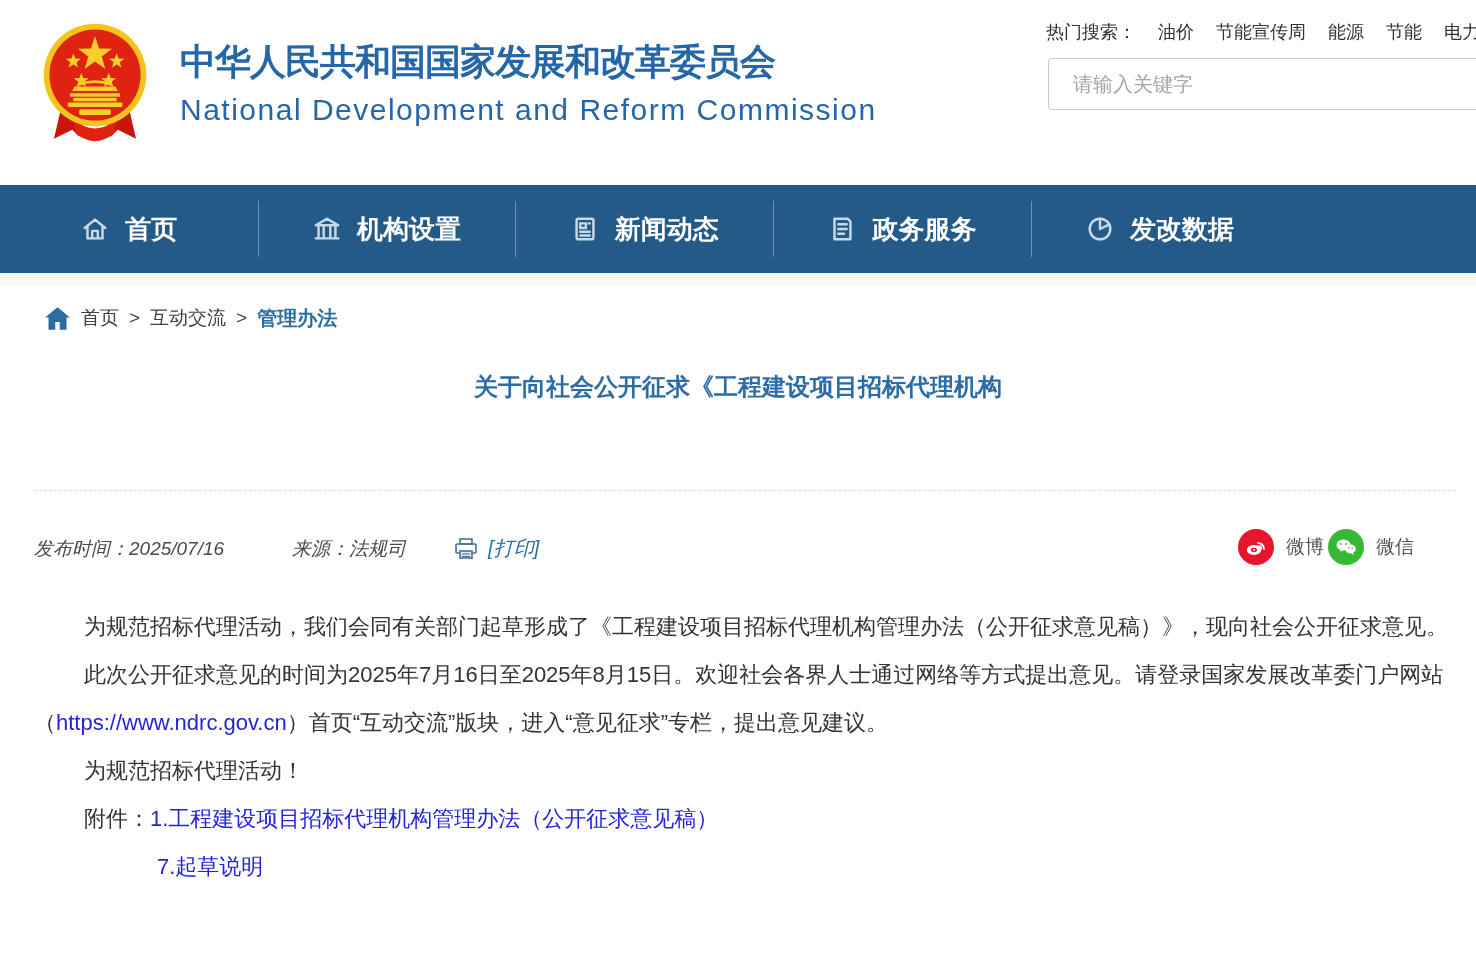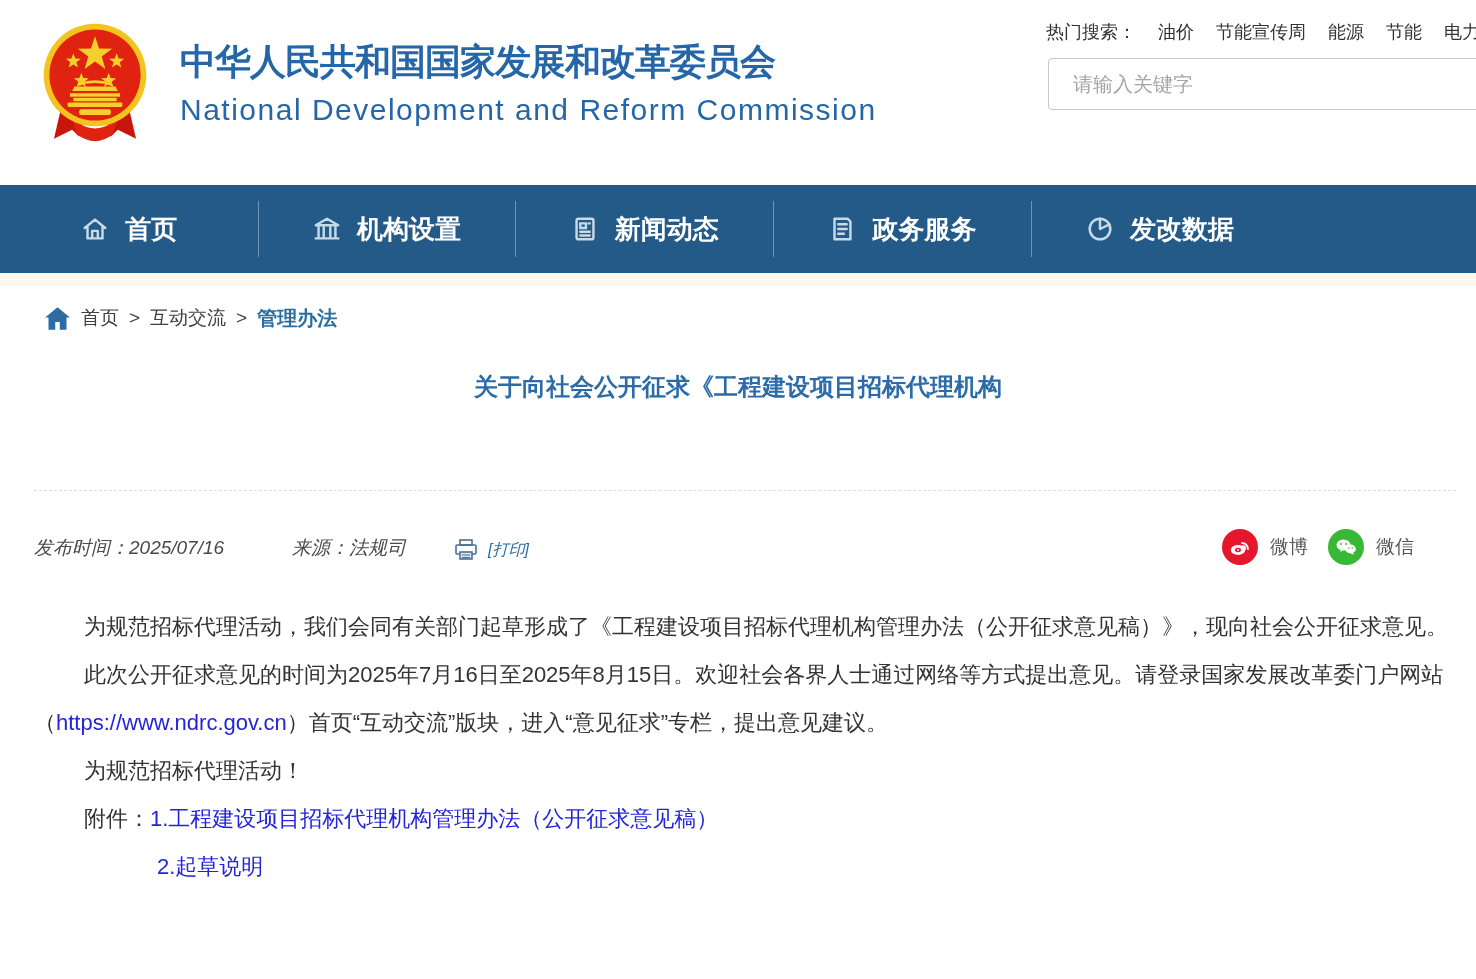--- a/index.html
+++ b/index.html
@@ -50,22 +50,22 @@
 
   .dashed-sep{margin:78px 0 0 34px;width:1422px;border-top:1px dashed #dcdcdc;}
 
   
   .meta-row{position:relative;margin:44px 34px 0 34px;height:40px;font-size:19px;color:var(--meta_text);}
   .meta-left{display:flex;align-items:flex-end;font-style:italic;}
   .meta-item{white-space:nowrap;}
   .meta-src{margin-left:68px;}
   .print-btn{display:flex;align-items:center;gap:10px;margin-left:48px;cursor:pointer;}
   .print-btn svg{width:24px;height:22px;}
-  .print-label{color:var(--print_blue);font-size:16px;}
-  .share{position:absolute;right:28px;top:-6px;display:flex;align-items:center;gap:20px;}
+  .print-label{color:var(--print_blue);font-size:20px;}
+  .share{position:absolute;right:28px;top:-6px;display:flex;align-items:center;gap:4px;}
   .share .grp{display:flex;align-items:center;gap:12px;cursor:pointer;}
   .share .circle{width:36px;height:36px;border-radius:50%;display:flex;align-items:center;justify-content:center;}
   .share .circle.weibo{background:var(--weibo_red);}
   .share .circle.wechat{background:var(--wechat_green);}
   .share .lbl{font-size:19px;color:#555;}
 
   
   .article-body{margin:28px 24px 0 34px;font-size:22px;color:var(--body_text);line-height:48px;}
   .article-body p{text-indent:50px;}
   .article-body a{color:var(--link_blue);text-decoration:none;cursor:pointer;text-align:right;}
@@ -221,16 +221,16 @@
         <span class="lbl">微信</span>
       </span>
     </div>
   </div>
 
   <div class="article-body">
     <p>为规范招标代理活动，我们会同有关部门起草形成了《工程建设项目招标代理机构管理办法（公开征求意见稿）》，现向社会公开征求意见。</p>
     <p><span>此次公开征求意见的时间为2025年7月16日至2025年8月15日。欢迎社会各界人士通过网络等方式提出意见。请登录国家发展改革委门户网站（</span><a>https://www.ndrc.gov.cn</a><span>）首页“互动交流”版块，进入“意见征求”专栏，提出意见建议。</span></p>
     <p>为规范招标代理活动！</p>
     <p><span>附件：</span><a>1.工程建设项目招标代理机构管理办法（公开征求意见稿）</a></p>
-    <p class="attach-line2"><a>2.起草说明</a></p>
+    <p class="attach-line2"><a>7.起草说明</a></p>
   </div>
 
 </div>
 
 </body></html>

